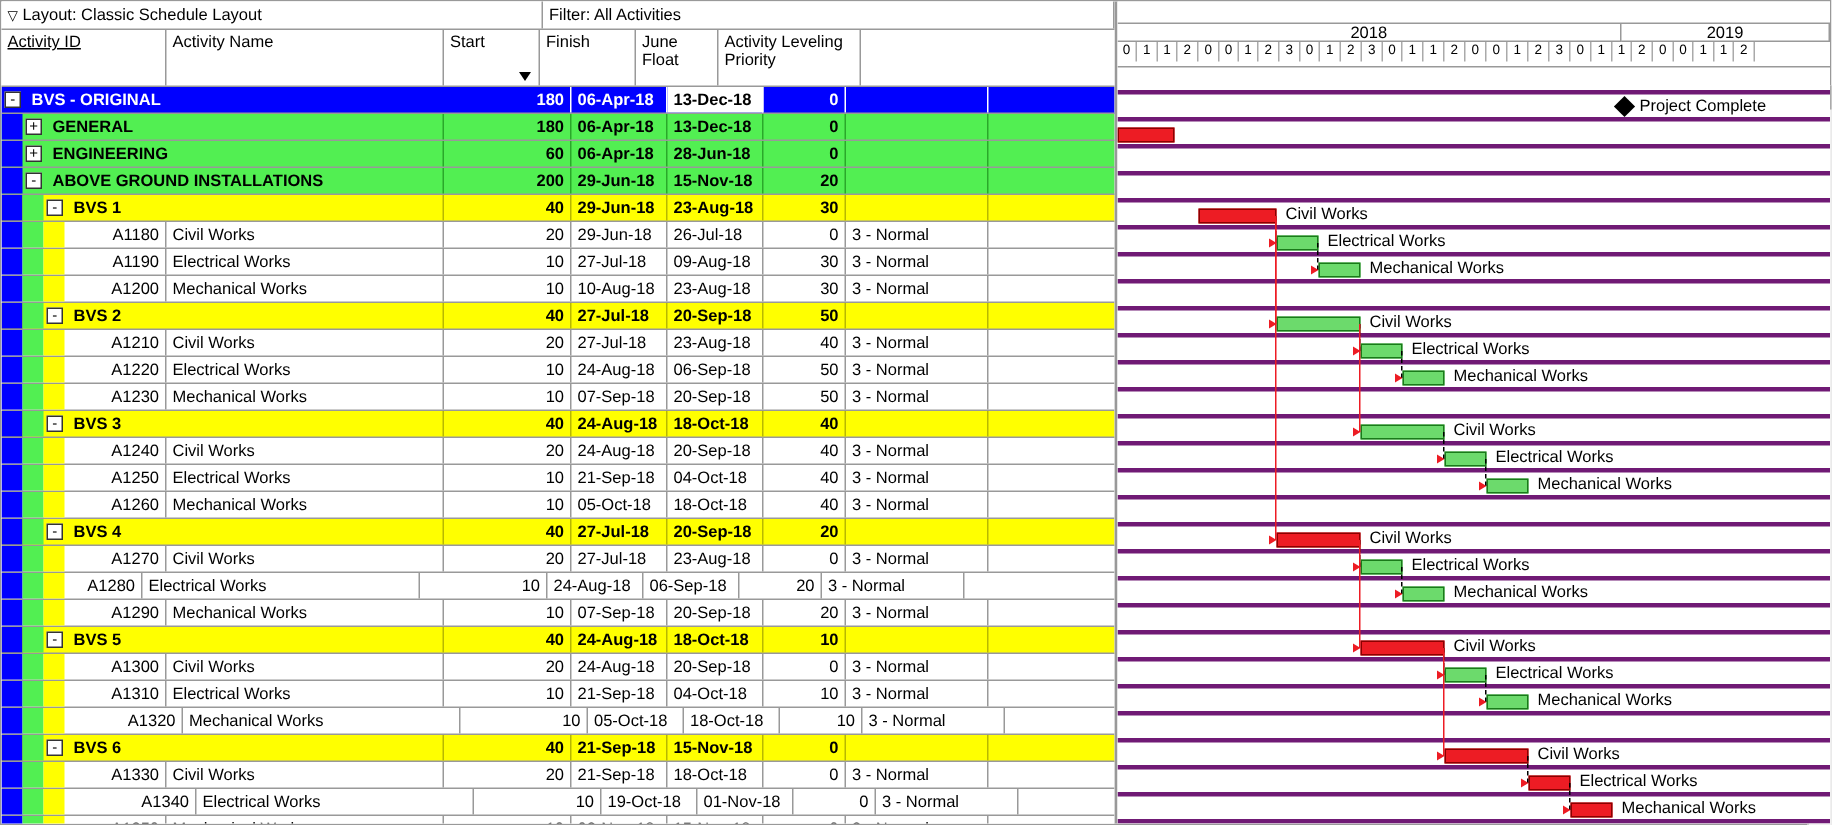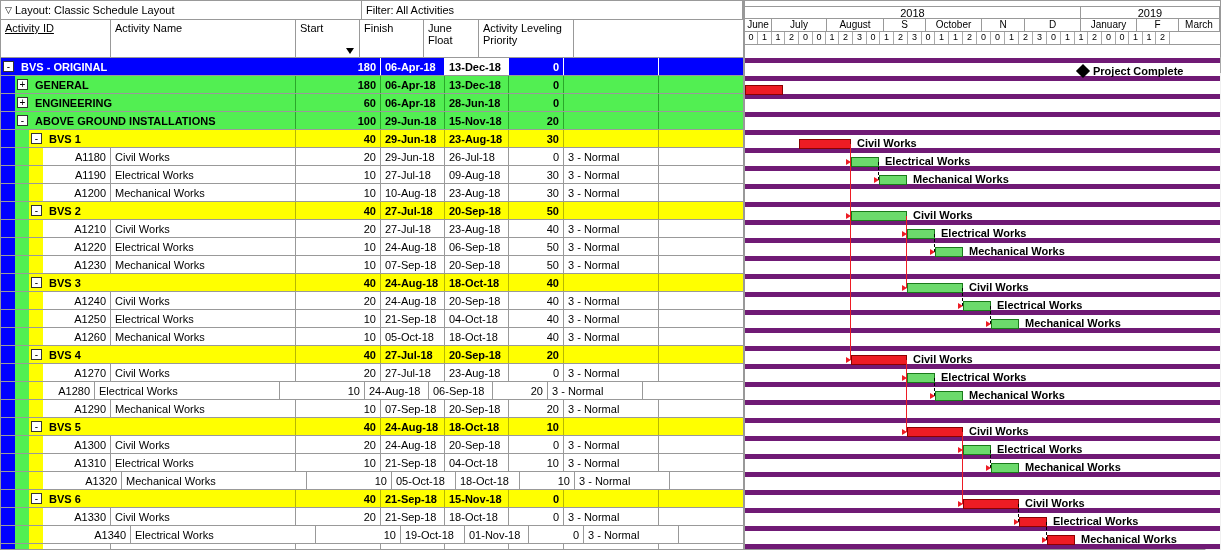--- a/index.html
+++ b/index.html
@@ -42,21 +42,21 @@
 
   
   .gantt-header { height: 38px; border-bottom: 1px solid #999; display: flex; flex-direction: column; }
   .gantt-year-row { display: flex; height: 12px; }
   .gantt-year { border-right: 1px solid #999; text-align: center; border-bottom:1px solid #999;}
   .gantt-month-row { display: flex; height: 13px; }
   .gantt-month { border-right: 1px solid #999; text-align: center; font-size: 10px; border-bottom:1px solid #999;}
   .gantt-sub-row { display: flex; height: 13px; font-size: 9px; }
   .gantt-sub { border-right: 1px solid #aaa; text-align: center; overflow:hidden;}
   .gantt-body { position: relative; flex: 1; }
-  .gantt-row { height: 18px; border-bottom: 5px solid #701a75; position: relative; font-weight: bold; }
+  .gantt-row { height: 18px; border-bottom: 3px solid #701a75; position: relative; }
   .bar { position: absolute; height: 10px; top: 4px; border: 1px solid #000; }
   .bar-red { background: #ed1c24; border-color:#8b0000;}
   .bar-green { background: #6cda6c; border-color: #1a7a1a;}
   .bar-label { position: absolute; top: 2px; font-size: 11px; white-space: nowrap; }
   .milestone { position: absolute; top: 3px; width: 10px; height: 10px; background: #000; transform: rotate(45deg); }
   .link-arrow { position:absolute; width:0; height:0; border-top:3px solid transparent; border-bottom:3px solid transparent; border-left:5px solid #ed1c24;}
 
 </style>
 </head>
 <body>
@@ -119,21 +119,21 @@
       <div class="cell w-float num">0</div>
       <div class="cell w-pri"></div>
       <div class="cell" style="flex:1;border-right:none"></div>
         </div>
         <div class="row row-green">
       <div class="indent-bar blue-bar"></div>
       <div style="display:flex;width:281px;align-items:center;height:100%;border-right:1px solid #2aa82a;padding-left:2px">
         <span class="toggle">-</span>
         <span style="padding-left:4px">ABOVE GROUND INSTALLATIONS</span>
       </div>
-      <div class="cell w-dur num">100</div>
+      <div class="cell w-dur num">200</div>
       <div class="cell w-start">29-Jun-18</div>
       <div class="cell w-finish">15-Nov-18</div>
       <div class="cell w-float num">20</div>
       <div class="cell w-pri"></div>
       <div class="cell" style="flex:1;border-right:none"></div>
         </div>
         <div class="row row-yellow">
       <div class="indent-bar blue-bar"></div>
       <div class="indent-bar green-bar"></div>
       <div style="display:flex;width:267px;align-items:center;height:100%;border-right:1px solid #b8b800;padding-left:2px">
@@ -458,32 +458,20 @@
     <div class="scroll-arrow">▲</div>
     <div class="scroll-thumb" style="height:120px"></div>
   </div>
 
   <div class="right-pane">
     <div class="toolbar" style="border-bottom:1px solid #999"></div>
     <div class="gantt-header">
       <div class="gantt-year-row" id="gyear">
           <div class="gantt-year" style="width: 336px;">2018</div>
           <div class="gantt-year" style="width: 139px;">2019</div>
-        </div>
-      <div class="gantt-month-row" id="gmonth">
-          <div class="gantt-month" style="width: 27px;">June</div>
-          <div class="gantt-month" style="width: 55px;">July</div>
-          <div class="gantt-month" style="width: 57px;">August</div>
-          <div class="gantt-month" style="width: 42px;">S</div>
-          <div class="gantt-month" style="width: 56px;">October</div>
-          <div class="gantt-month" style="width: 43px;">N</div>
-          <div class="gantt-month" style="width: 56px;">D</div>
-          <div class="gantt-month" style="width: 56px;">January</div>
-          <div class="gantt-month" style="width: 42px;">F</div>
-          <div class="gantt-month" style="width: 41px;">March</div>
         </div>
       <div class="gantt-sub-row" id="gsub">
           <div class="gantt-sub" style="width: 13px;">0</div>
           <div class="gantt-sub" style="width: 14px;">1</div>
           <div class="gantt-sub" style="width: 13px;">1</div>
           <div class="gantt-sub" style="width: 14px;">2</div>
           <div class="gantt-sub" style="width: 14px;">0</div>
           <div class="gantt-sub" style="width: 13px;">0</div>
           <div class="gantt-sub" style="width: 13px;">1</div>
           <div class="gantt-sub" style="width: 14px;">2</div>

